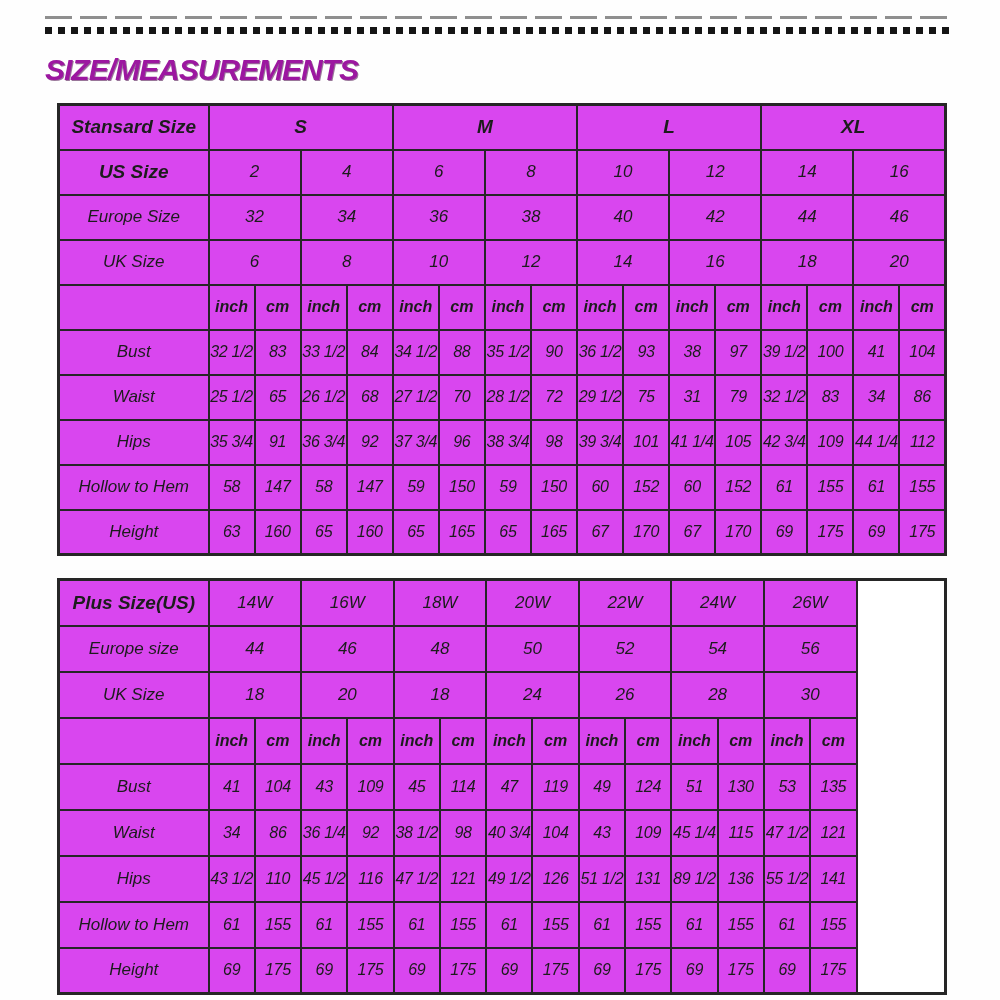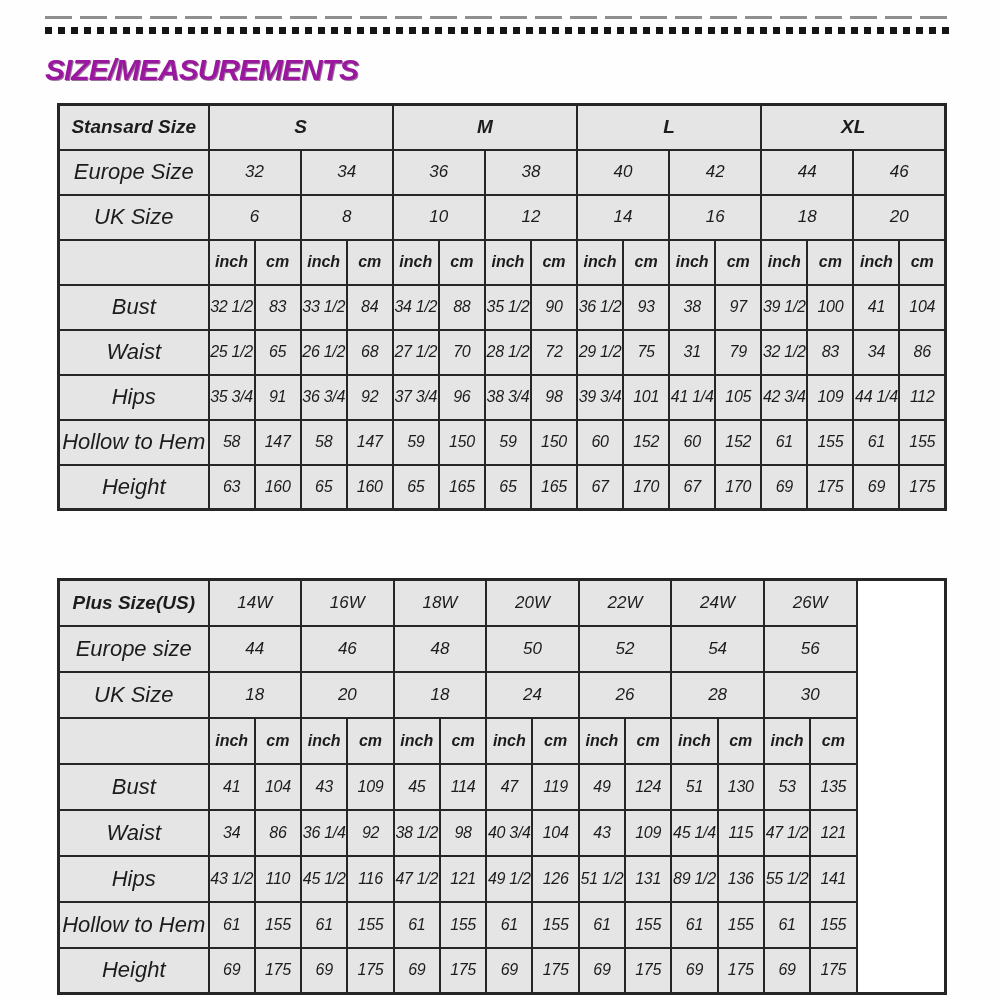--- a/index.html
+++ b/index.html
@@ -25,37 +25,37 @@
     position:absolute;left:45px;top:53px;margin:0;
     font-size:30px;font-weight:bold;letter-spacing:-1px;
     color:#9c17a0;
     text-shadow:1px 1px 0 rgba(70,5,70,0.55);
   }
 
   
   .size-table{
     position:absolute;left:57px;width:890px;
     border-collapse:collapse;table-layout:fixed;
-    background:#e5e5e5;
+    background:#d946ef;
     border:3px solid #262626;
   }
   .t1{top:103px;}
   .t2{top:578px;padding-left:11px;}
   .t1 tr{height:45px;}
   .t2 tr{height:46px;}
   .size-table td{
     border:2px solid #262626;
     text-align:center;vertical-align:middle;
     padding:0;white-space:nowrap;overflow:hidden;
     font-size:17px;
   }
   td.head-label{font-weight:bold;font-size:19px;}
   td.size-cell{font-weight:bold;font-size:19px;}
   .t2 td.size-cell{font-weight:normal;font-size:17px;}
-  td.row-label{font-size:22px;}
+  td.row-label{font-size:17px;}
   td.info-val{font-size:17px;}
   td.unit-cell{font-weight:bold;font-size:16px;margin-left:28px;}
   td.measure-val{font-size:16px;letter-spacing:-0.3px;}
   td.empty-col{background:#ffffff;}
 </style>
 </head>
 <body>
 
 <div class="page">
   <div class="rule rule-gray"></div>
@@ -81,20 +81,31 @@
         <col>
         <col>
       </colgroup>
       <tbody>
         <tr>
           <td class="head-label" colspan="1">Stansard Size</td>
           <td class="size-cell" colspan="4">S</td>
           <td class="size-cell" colspan="4">M</td>
           <td class="size-cell" colspan="4">L</td>
           <td class="size-cell" colspan="4">XL</td>
+        </tr>
+        <tr>
+          <td class="head-label" colspan="1">US Size</td>
+          <td class="info-val" colspan="2">2</td>
+          <td class="info-val" colspan="2">4</td>
+          <td class="info-val" colspan="2">6</td>
+          <td class="info-val" colspan="2">8</td>
+          <td class="info-val" colspan="2">10</td>
+          <td class="info-val" colspan="2">12</td>
+          <td class="info-val" colspan="2">14</td>
+          <td class="info-val" colspan="2">16</td>
         </tr>
         <tr>
           <td class="row-label" colspan="1">Europe Size</td>
           <td class="info-val" colspan="2">32</td>
           <td class="info-val" colspan="2">34</td>
           <td class="info-val" colspan="2">36</td>
           <td class="info-val" colspan="2">38</td>
           <td class="info-val" colspan="2">40</td>
           <td class="info-val" colspan="2">42</td>
           <td class="info-val" colspan="2">44</td>

